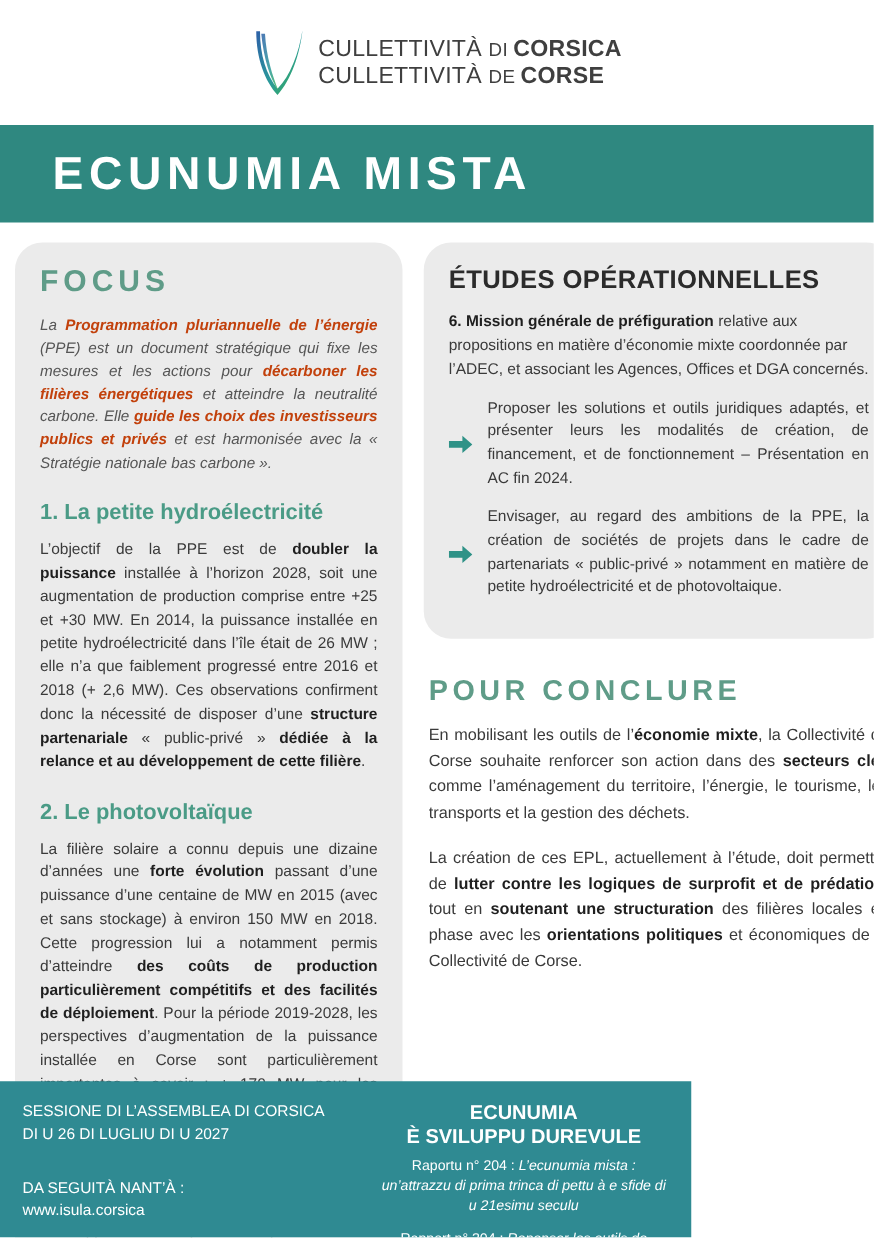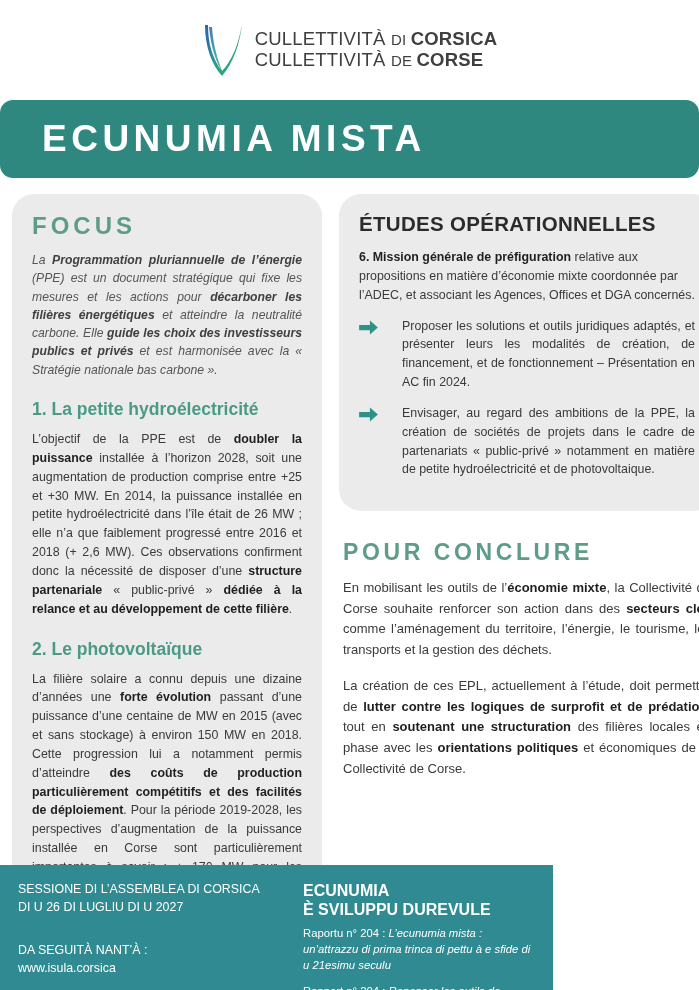--- a/index.html
+++ b/index.html
@@ -48,21 +48,20 @@
   .logo-line .lt-bold { font-weight: 700; }
 
   
   .title-banner {
     background: #2f8880;
     height: 78px;
     display: flex;
     align-items: center;
     padding-left: 42px;
     box-sizing: border-box;
-    border-radius: 13px;
   }
   .title-banner h1 {
     margin: 0;
     color: #ffffff;
     font-size: 37px;
     font-weight: 700;
     letter-spacing: 4.5px;
   }
 
   
@@ -118,32 +117,32 @@
     font-size: 12.4px;
     line-height: 1.52;
     text-align: justify;
     color: #3a3a3a;
   }
   p:last-child { margin-bottom: 0; }
   p.italic {
     font-style: italic;
     color: #555555;
   }
-  p.italic b { font-style: italic; color: #404040; }
+  p.italic b { font-style: italic; color: #c2410c; }
   p b { font-weight: 700; color: #1f1f1f; }
 
   .focus-card p.italic { font-size: 12.2px; line-height: 1.5; }
 
   .section-block { margin-top: 20px; }
 
   
   .arrow-item {
     display: flex;
-    align-items: flex-start;
-    gap: 24px;
+    align-items: center;
+    gap: 12px;
     margin: 12px 0;
   }
   .arrow-icon {
     flex: 0 0 auto;
     width: 19px;
     height: 15px;
     margin-top: 3px;
   }
   .arrow-item p { margin: 0; }
 
@@ -166,21 +165,21 @@
     box-sizing: border-box;
     padding: 16px 18px 14px 18px;
   }
   .footer-left {
     width: 285px;
     flex: 0 0 auto;
     font-size: 12.4px;
     line-height: 1.42;
   }
   .footer-left .fl-gap { height: 26px; }
-  .footer-right { flex: 1 1 auto; }
+  .footer-right { flex: 1 1 auto; text-align: center; }
   .footer-title {
     font-size: 16px;
     font-weight: 700;
     line-height: 1.2;
     margin-bottom: 7px;
   }
   .footer-ref {
     font-size: 11.3px;
     line-height: 1.4;
     margin-bottom: 10px;

